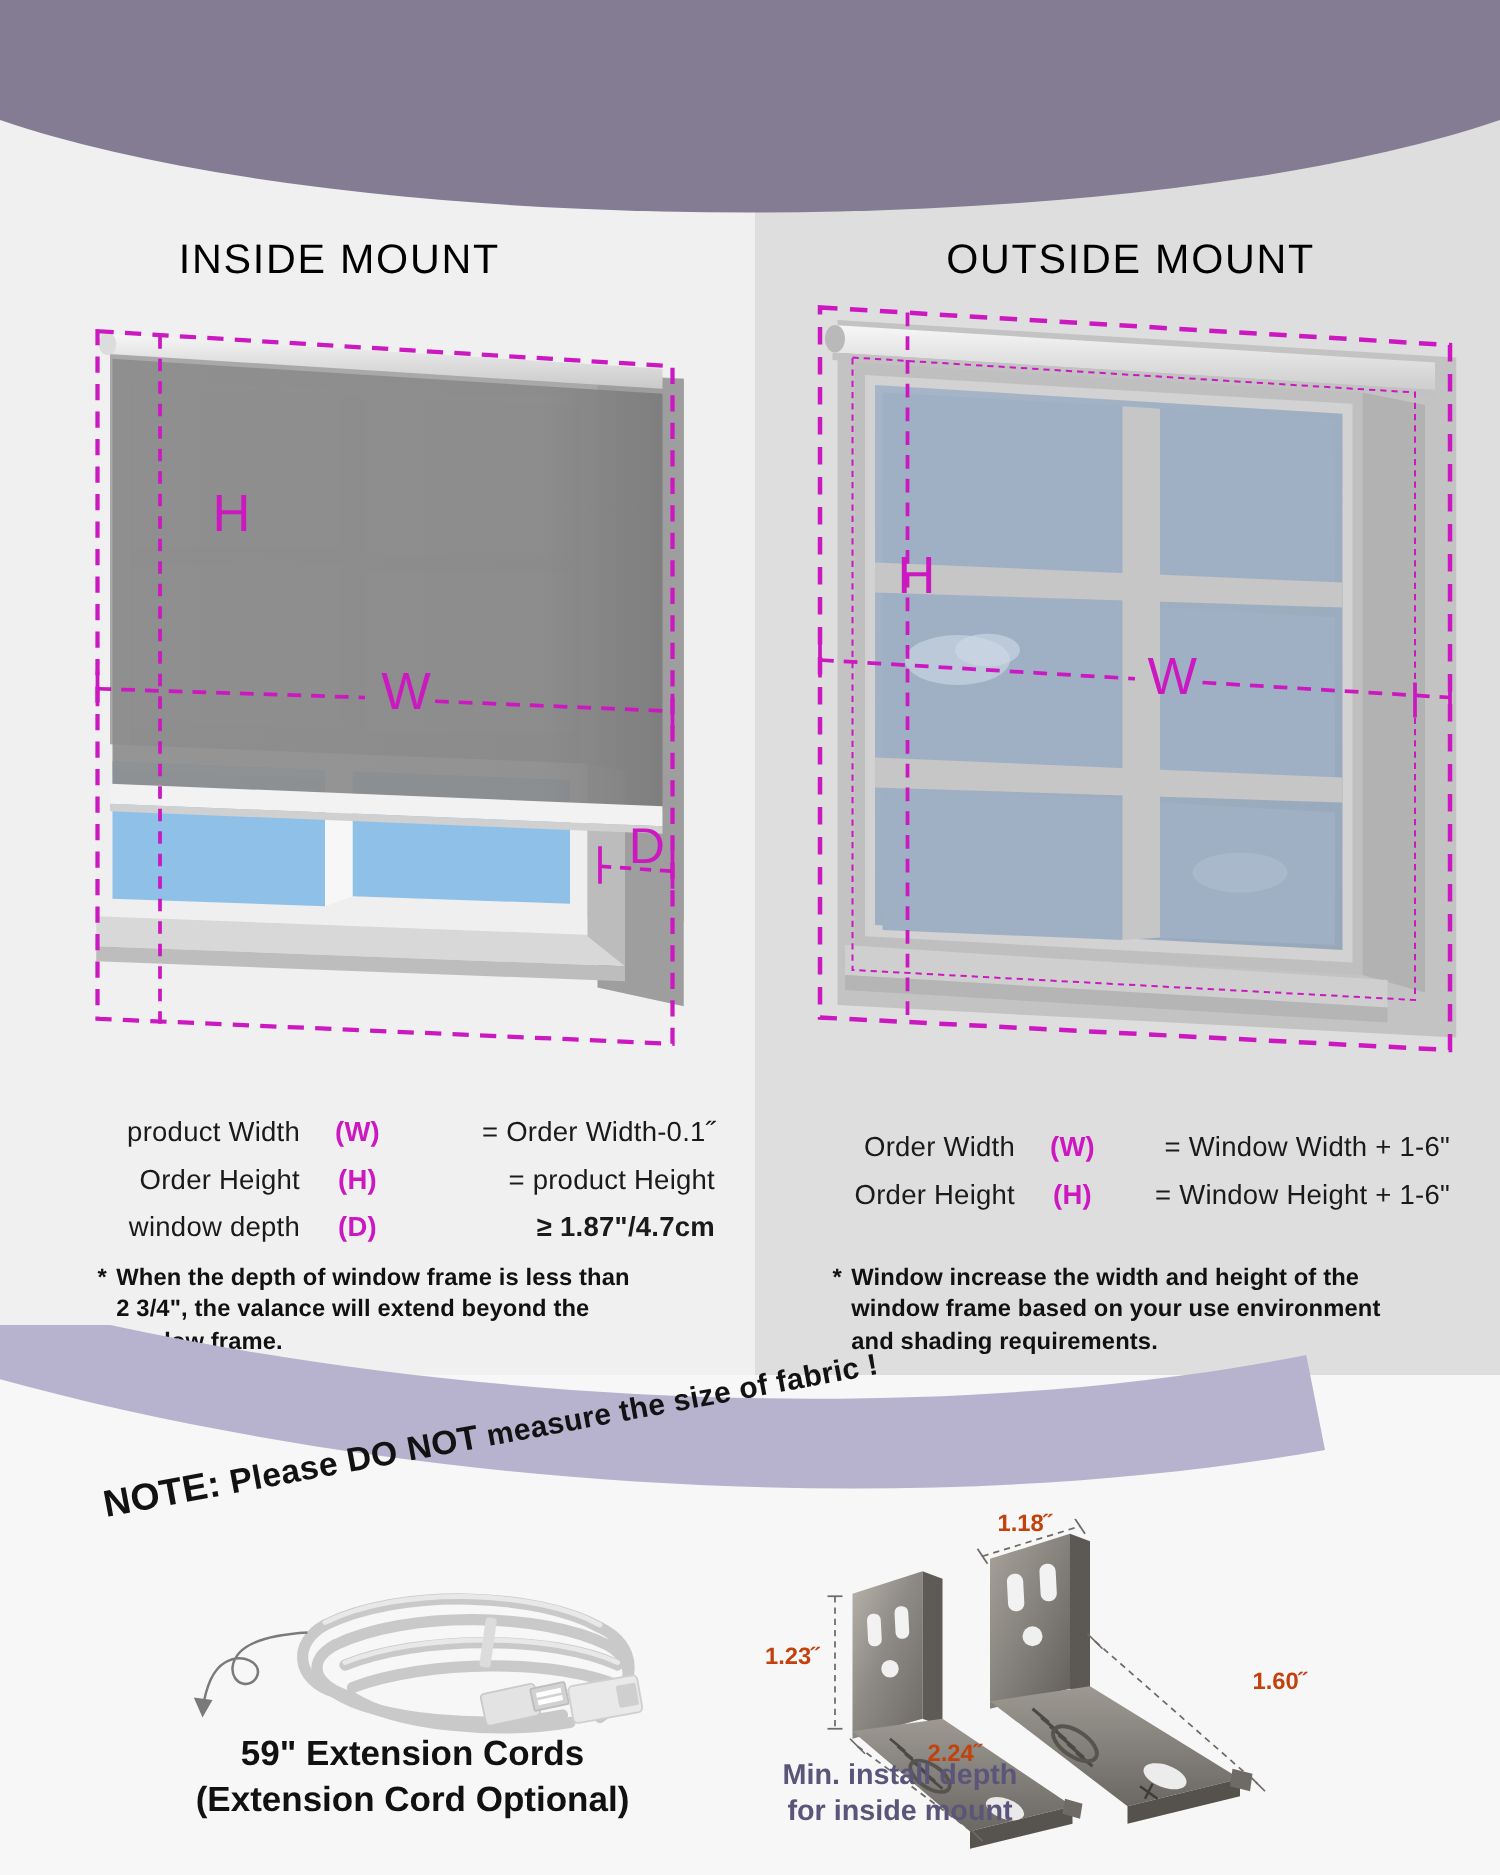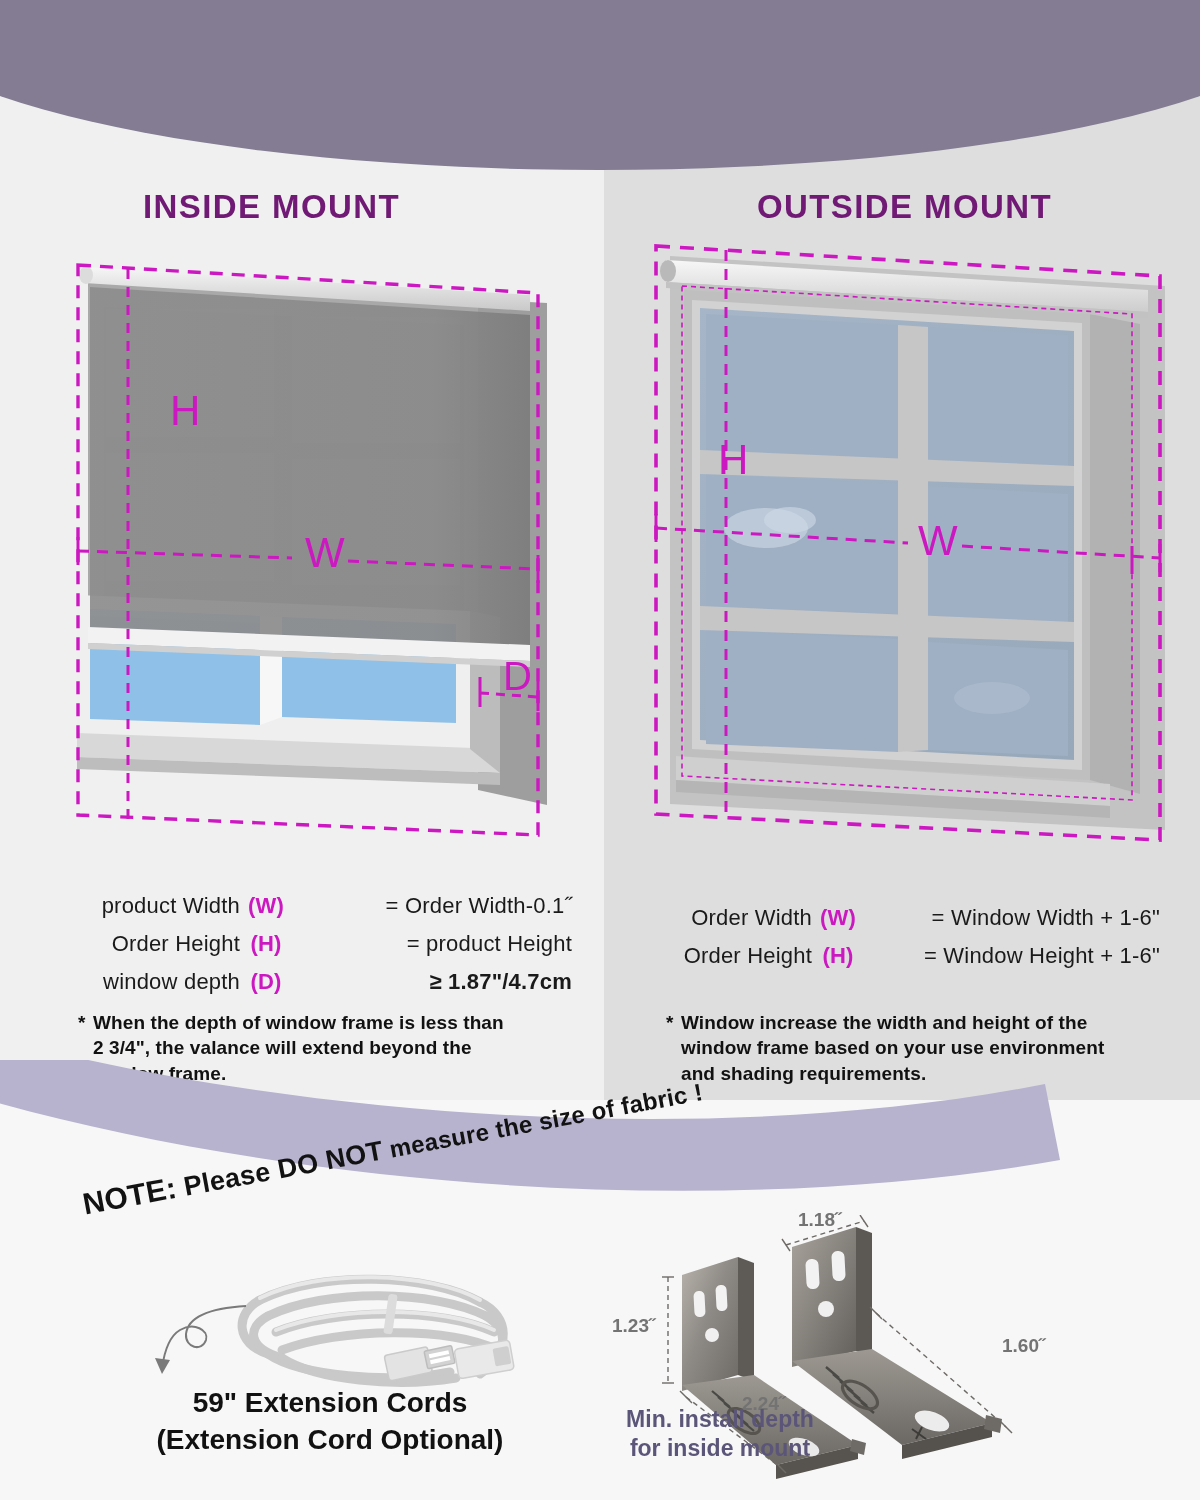--- a/index.html
+++ b/index.html
@@ -27,22 +27,22 @@
     border-radius: 0 0 50% 50% / 0 0 24% 24%;
     overflow: hidden;
   }
   .header-inner {
     position: absolute; left: 120px; top: 520px; width: 1200px; height: 170px;
   }
 
   
   .mount-heading {
     position: absolute;
-    font-size: 33px; font-weight: 700; letter-spacing: 1.4px;
-    color: #701a75;
+    font-size: 33px; font-weight: 400; letter-spacing: 1.4px;
+    color: #000000;
   }
   #heading-inside  { left: 143px; top: 188px; }
   #heading-outside { left: 757px; top: 188px; }
 
   
   .diagram { position: absolute; }
   #diagram-inside  { left: 60px;  top: 245px; width: 520px; height: 630px; }
   #diagram-outside { left: 640px; top: 228px; width: 545px; height: 665px; }
 
   
@@ -50,20 +50,21 @@
   #spec-inside  { left: 72px;  top: 893px; width: 500px; }
   #spec-outside { left: 660px; top: 905px; width: 500px; }
 
   .spec-row {
     display: grid;
     align-items: baseline;
     margin-bottom: 12px;
     font-size: 22px;
     color: #1a1a1a;
     letter-spacing: .2px;
+    gap: 20px;
   }
   #spec-inside  .spec-row { grid-template-columns: 168px 52px 1fr; }
   #spec-outside .spec-row { grid-template-columns: 152px 52px 1fr; }
   .spec-label { text-align: right; white-space: nowrap; }
   .spec-sym   { text-align: center; color: #cc18c0; font-weight: 600; }
   .spec-val   { text-align: right; white-space: nowrap; }
   .spec-val.bold { font-weight: 700; }
 
   .note-star {
     position: absolute;
@@ -113,21 +114,21 @@
   
   #bracket-figure { position: absolute; left: 620px; top: 1215px; width: 580px; height: 285px; }
   #bracket-note {
     position: absolute; left: 620px; top: 1405px; width: 200px;
     text-align: center;
     font-size: 23px; font-weight: 600; color: #5b5579;
     line-height: 1.25;
   }
   .dim-label {
     position: absolute;
-    font-size: 19px; font-weight: 600; color: #737373;
+    font-size: 19px; font-weight: 600; color: #c2410c;
     white-space: nowrap;
   }
 </style>
 </head>
 <body>
 
 <div id="stage">
 
   <div class="bg-left"></div>
   <div class="bg-right"></div>

